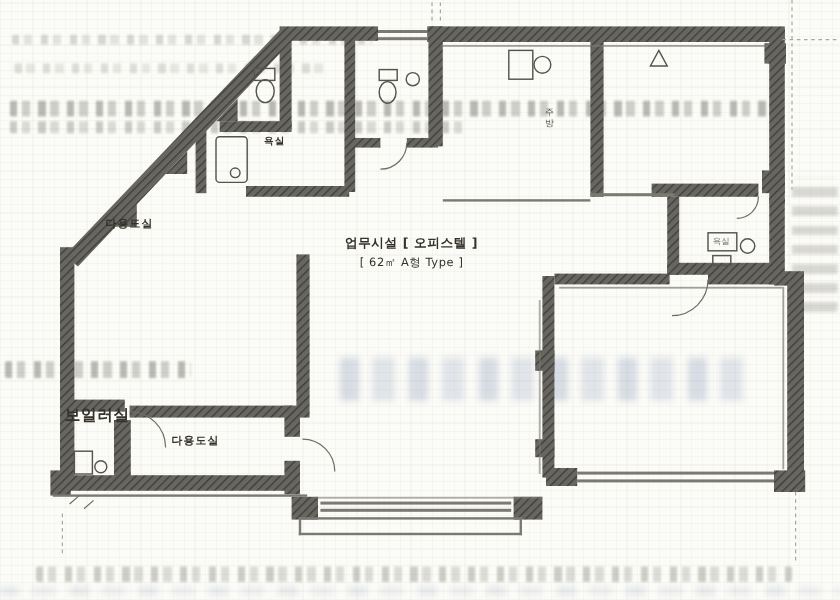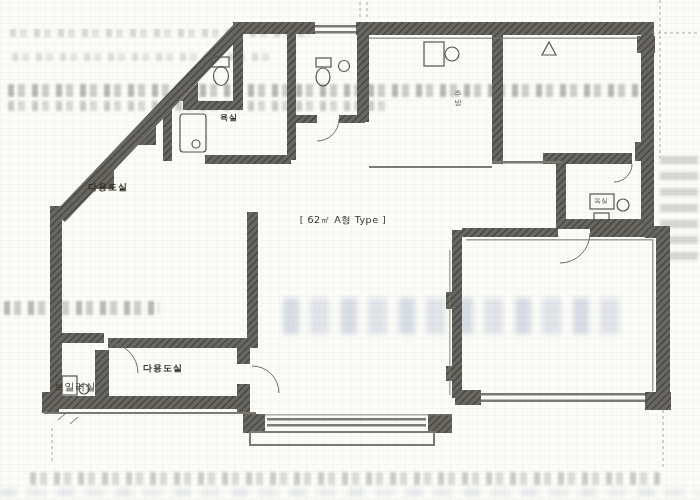--- a/index.html
+++ b/index.html
@@ -172,23 +172,24 @@
     <g class="refs">
       <line x1="360" y1="2" x2="360" y2="20"></line>
       <line x1="367" y1="2" x2="367" y2="20"></line>
       <line x1="660" y1="0" x2="660" y2="158"></line>
       <line x1="663" y1="410" x2="663" y2="468"></line>
       <line x1="52" y1="428" x2="52" y2="462"></line>
       <line x1="652" y1="33" x2="700" y2="33"></line>
     </g>
   </svg>
 
+  <div class="lbl center" style="left:253px;top:198px;width:180px;font-size:10.5px;font-weight:600;">업무시설 [ 오피스텔 ]</div>
   <div class="lbl center" style="left:253px;top:215px;width:180px;font-size:9.5px;">[ 62㎡ A형 Type ]</div>
 
   <div class="lbl" style="left:88px;top:183px;font-size:9px;font-weight:600;">다용도실</div>
   <div class="lbl" style="left:220px;top:114px;font-size:8px;font-weight:600;">욕실</div>
   <div class="lbl" style="left:454px;top:85px;font-size:7.5px;writing-mode:vertical-rl;opacity:.8;">주방</div>
-  <div class="lbl" style="left:54px;top:382px;font-size:10px;font-weight:400;filter:blur(.6px);letter-spacing:.5px;">보일러실</div>
+  <div class="lbl" style="left:54px;top:340px;font-size:13px;font-weight:700;filter:blur(.6px);letter-spacing:.5px;">보일러실</div>
   <div class="lbl" style="left:143px;top:364px;font-size:9px;font-weight:600;filter:blur(.5px);">다용도실</div>
   <div class="lbl" style="left:594px;top:198px;font-size:7px;opacity:.75;letter-spacing:0;">욕실</div>
 
   <div class="noise"></div>
 </div>
 
 </body></html>

